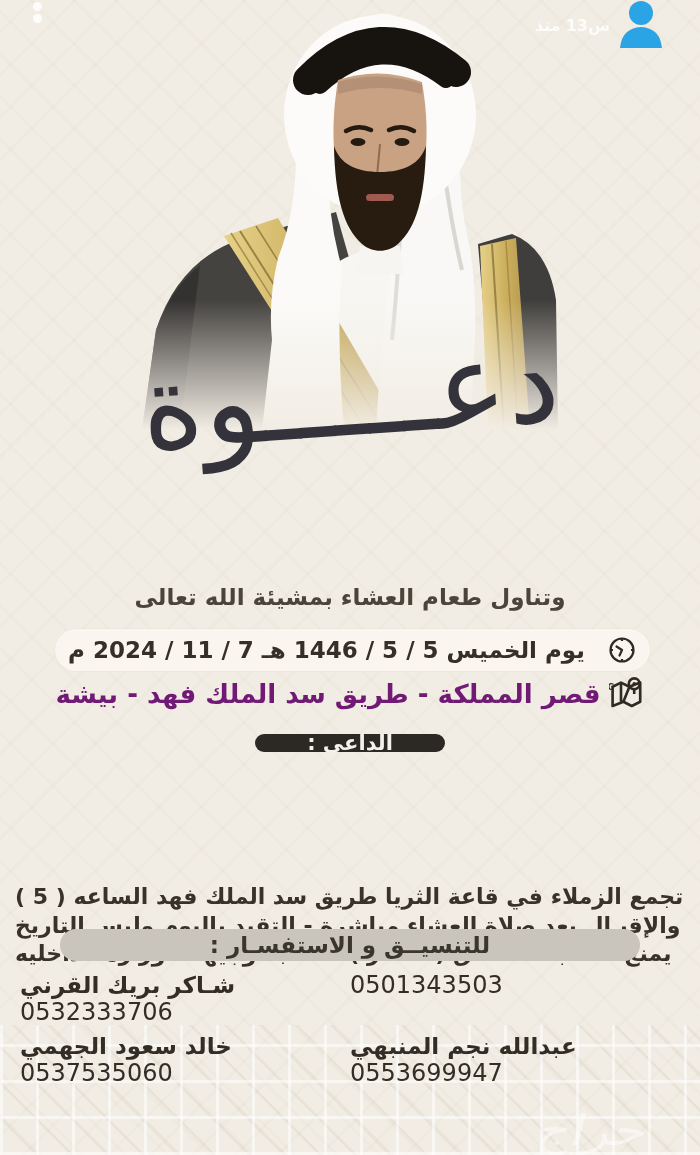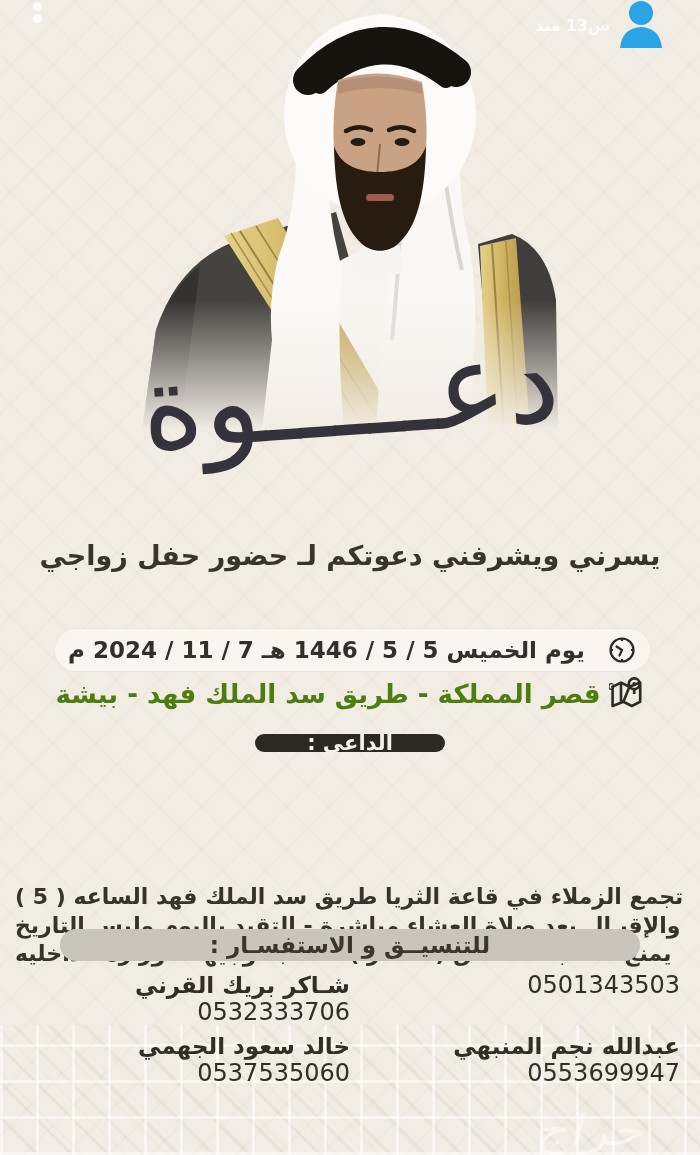--- a/index.html
+++ b/index.html
@@ -22,33 +22,33 @@
     font-weight:400;}
   .txt{position:absolute;left:0;right:0;text-align:center;color:#3a342c;}
   .intro1{top:540px;font-size:27px;font-weight:700;}
   .intro2{top:584px;font-size:23px;font-weight:700;color:#4a443b;}
   .date-pill{position:absolute;top:629px;left:55px;right:50px;height:42px;
     background:#faf6ef;border-radius:22px;display:flex;align-items:center;
     justify-content:center;gap:22px;direction:rtl;box-shadow:0 0 0 1px rgba(0,0,0,0.02);}
   .date-pill span{font-size:23px;font-weight:700;color:#352f28;}
   .loc-row{position:absolute;top:676px;left:0;right:0;display:flex;align-items:center;
     justify-content:center;gap:8px;direction:rtl;}
-  .loc-row span{font-size:26px;font-weight:700;color:#4d7c0f;}
+  .loc-row span{font-size:26px;font-weight:700;color:#701a75;}
   .host-pill{position:absolute;top:734px;left:0;right:0;display:flex;justify-content:center;}
   .host-pill .pill{background:#2c2824;color:#f4f1ec;border-radius:18px;height:18px;
     padding:0 52px;display:flex;align-items:center;font-size:21px;font-weight:700;}
   .host-name{top:766px;font-size:46px;font-weight:700;color:#9c8a3e;}
   .details{position:absolute;top:883px;left:15px;right:15px;text-align:left;}
   .details div{font-size:22px;font-weight:700;color:#38322b;line-height:28.5px;}
   .contact-pill{position:absolute;top:929px;left:60px;right:60px;height:32px;
     background:#c9c4bc;border-radius:19px;display:flex;align-items:center;
     justify-content:center;font-size:23px;font-weight:700;color:#3a352d;}
   .contacts{position:absolute;top:972px;left:20px;right:20px;display:grid;
     grid-template-columns:1fr 1fr;row-gap:7px;direction:rtl;}
-  .contact{ text-align:right;}
+  .contact{ text-align:left;}
   .contact .cname{font-size:23px;font-weight:700;color:#332d26;line-height:27px;}
   .contact .cphone{font-size:24px;font-weight:400;color:#332d26;line-height:27px;direction:ltr;}
   
   .dots{position:absolute;top:2px;left:30px;width:12px;height:26px;}
   .dots i{display:block;width:9px;height:9px;border-radius:50%;
     background:rgba(255,255,255,.85);margin-bottom:3px;}
   .profile-icon{position:absolute;top:0;right:36px;width:46px;height:50px;}
   .snap-caption{position:absolute;top:16px;right:90px;display:flex;direction:ltr;gap:5px;}
   .snap-caption span{font-size:16px;font-weight:700;color:rgba(255,255,255,.82);
     direction:ltr;unicode-bidi:isolate;}
@@ -116,21 +116,21 @@
 
     <path d="M194,146 C195,198 204,228 222,244 C232,253 248,253 258,244 C276,228 285,198 286,146 C280,164 264,172 240,172 C216,172 200,164 194,146 Z" fill="#281b10"></path>
     <rect x="219" y="180" width="42" height="11" rx="5" fill="#281b10"></rect>
     <rect x="226" y="194" width="28" height="7" rx="3.5" fill="#a05a50"></rect>
 
     <rect x="0" y="300" width="420" height="130" fill="url(#fadeG)"></rect>
   </svg>
 
   <div class="calligraphy">دعـــــوة</div>
 
-  <div class="txt intro1">يسرني ويشرفني دعوتكم لـ حضور حفل زواجي</div>
+  <div class="txt intro2">وتناول طعام العشاء بمشيئة الله تعالى</div>
 
   <div class="date-pill">
     <svg width="30" height="30" viewBox="0 0 30 30">
       <circle cx="15" cy="15" r="11.5" class="icon-stroke"></circle>
       <path d="M15,15 L9.5,11.5 M15,15 L12.5,20.5" class="icon-stroke" stroke-linecap="round"></path>
       <path d="M15,3.5 L15,6 M15,24 L15,26.5 M3.5,15 L6,15 M24,15 L26.5,15" class="icon-stroke"></path>
     </svg>
     <span>يوم الخميس 5 / 5 / 1446 هـ 7 / 11 / 2024 م</span>
   </div>
 

